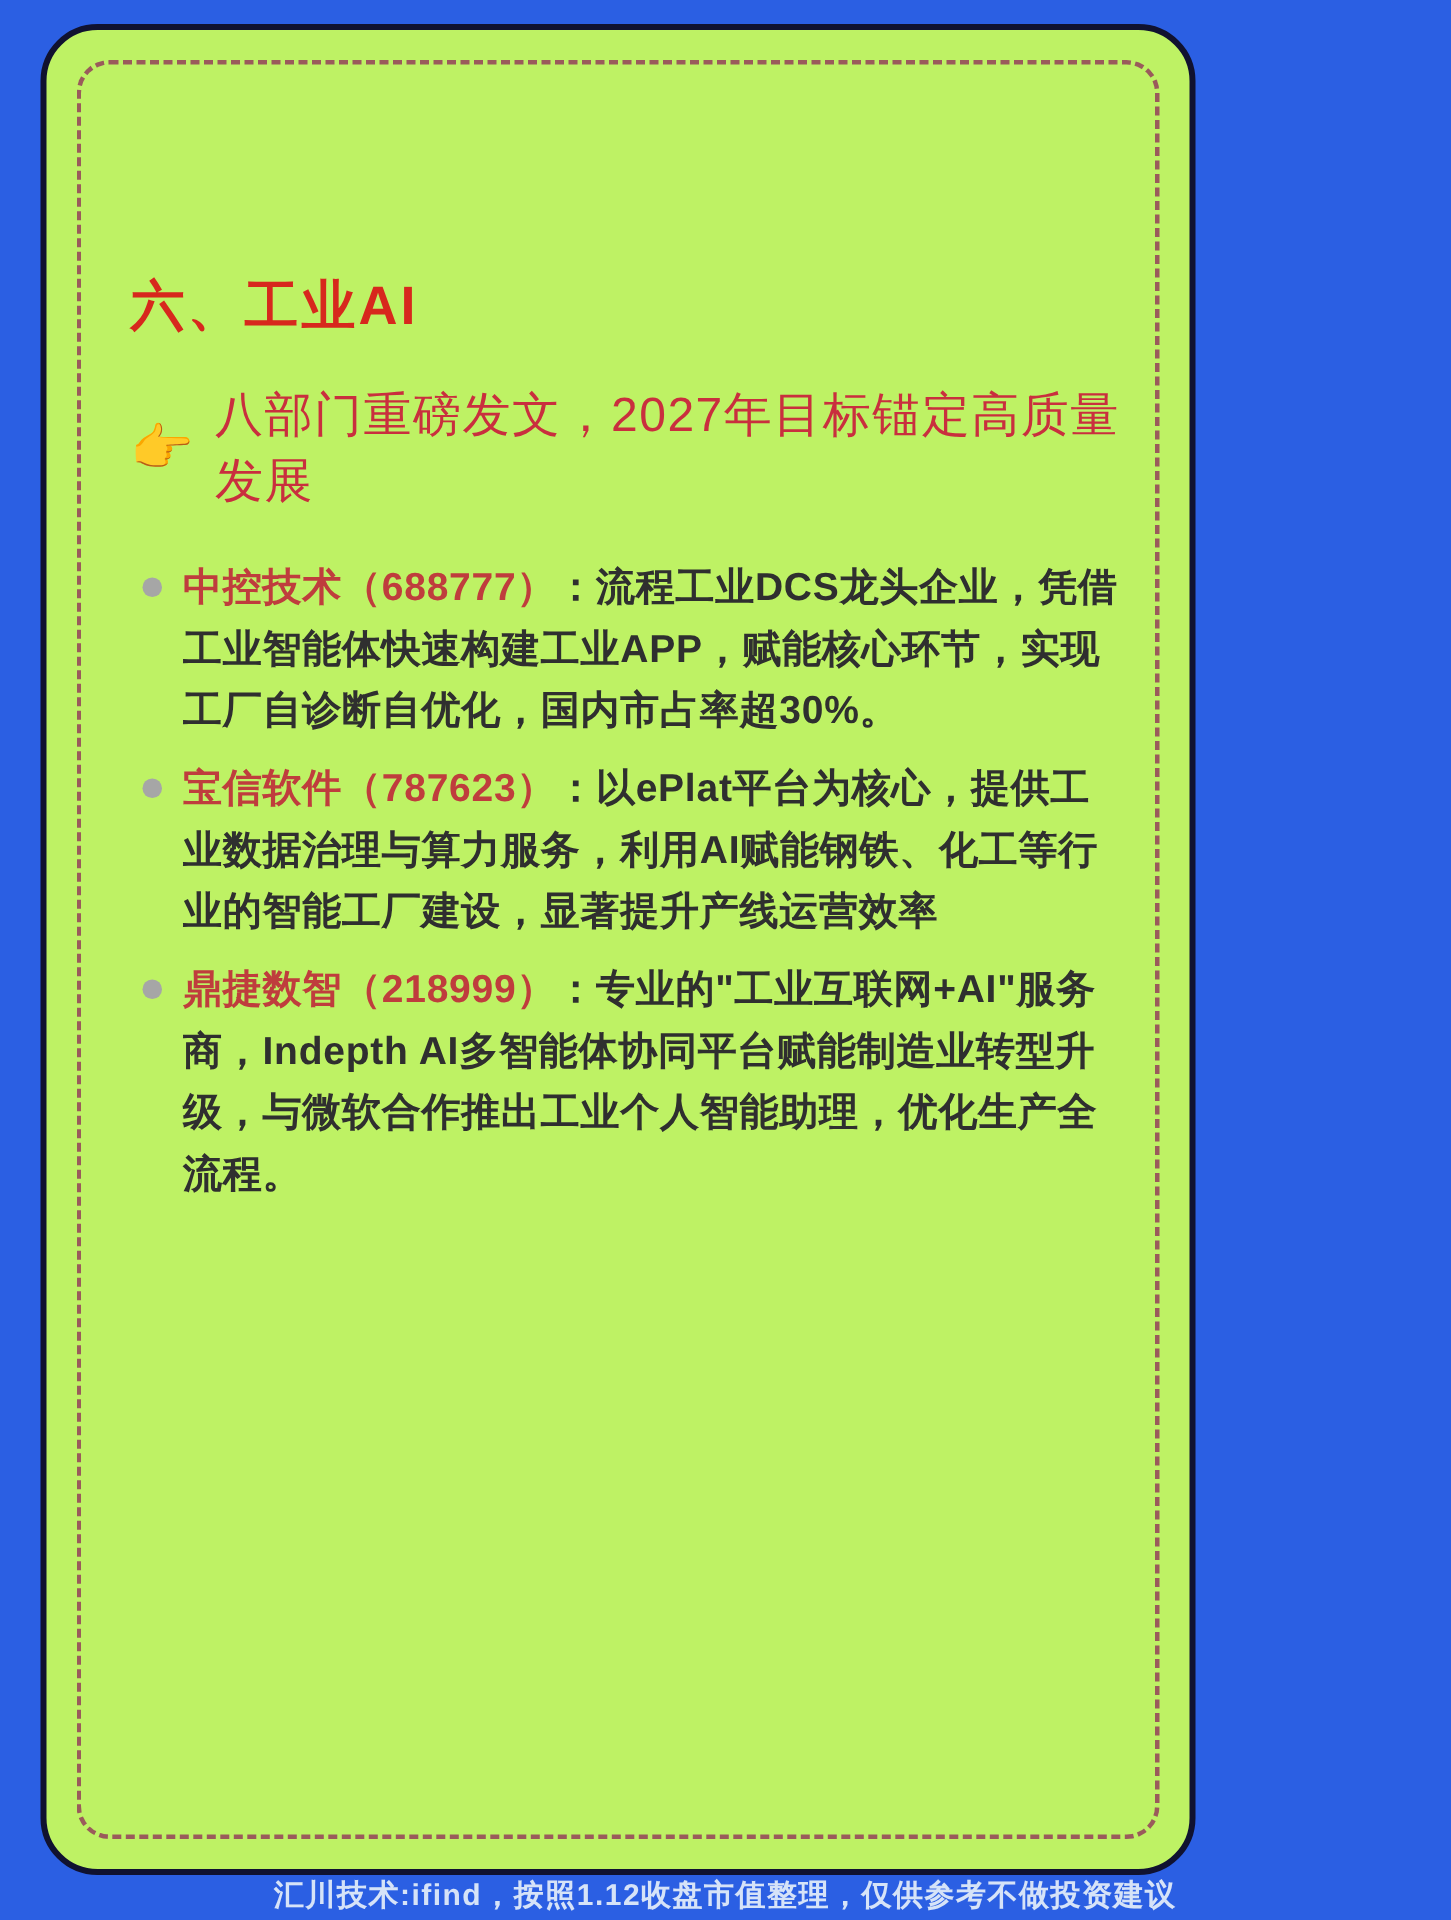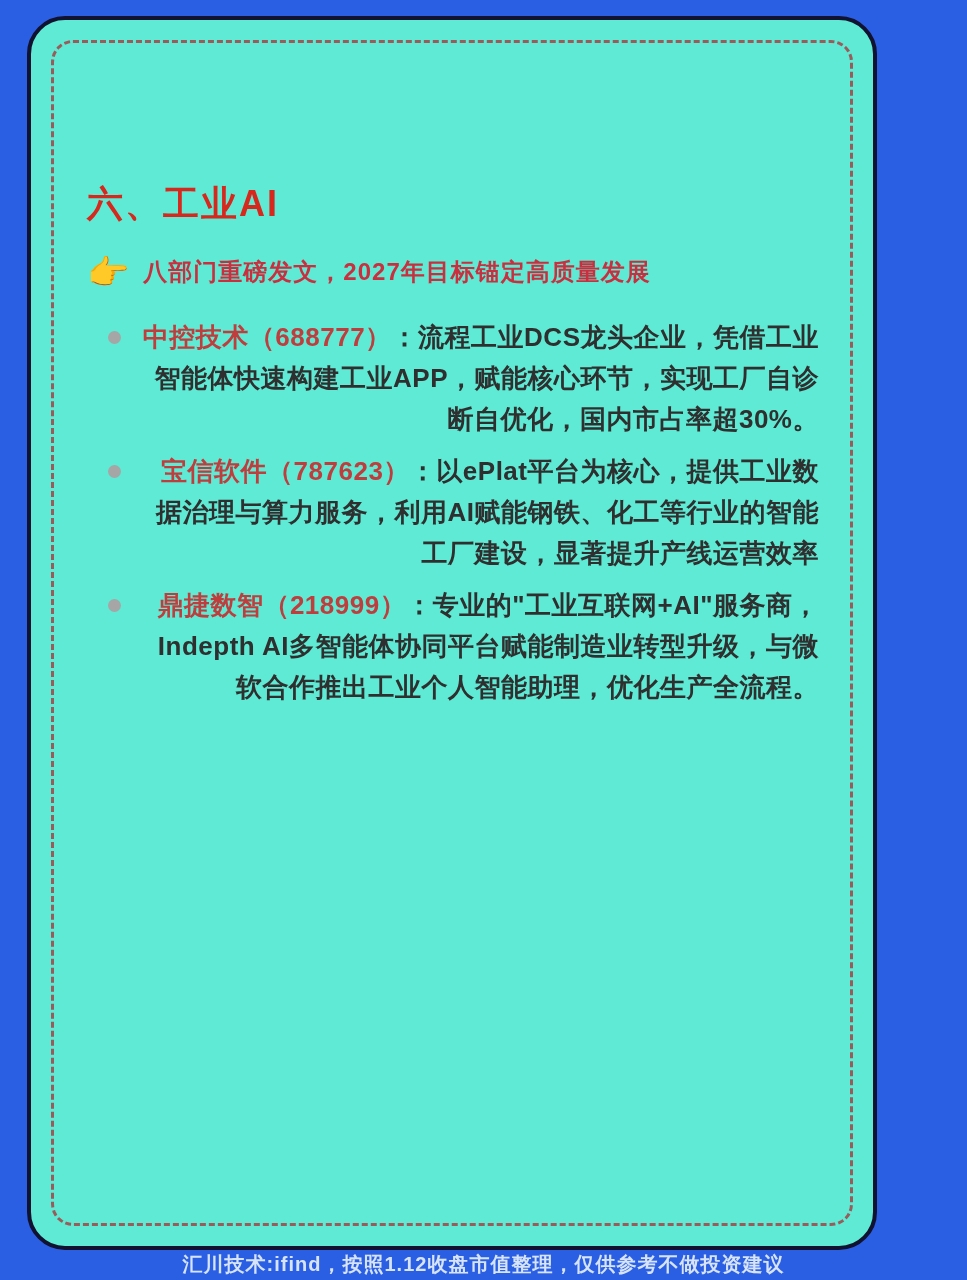--- a/index.html
+++ b/index.html
@@ -8,24 +8,24 @@
     height: 1280px;
     background: #2b5fe3;
     position: relative;
     overflow: hidden;
     font-family: "Liberation Sans", sans-serif;
   }
   .card {
     position: absolute;
     left: 27px;
     top: 16px;
-    width: 850px;
+    width: 770px;
     height: 1234px;
     box-sizing: border-box;
-    background: #5eead4;
+    background: #bef264;
     border: 4px solid #101230;
     border-radius: 38px;
   }
   .dashed-frame {
     position: absolute;
     inset: 20px;
     border: 3px dashed #9a5b5b;
     border-radius: 22px;
     pointer-events: none;
   }
@@ -46,30 +46,29 @@
     display: flex;
     align-items: center;
     gap: 14px;
     margin: 0 0 28px 0;
   }
   .pointer-emoji {
     font-size: 34px;
     line-height: 1;
   }
   .subtitle-text {
-    font-size: 24px;
-    font-weight: 700;
+    font-size: 32px;
+    font-weight: 400;
     color: #c92f3e;
     letter-spacing: 1px;
   }
   .stock-list {
     list-style: none;
-    margin: 16px;
+    margin: 3px;
     padding: 0;
-    text-align: right;
   }
   .stock-item {
     position: relative;
     padding-left: 32px;
     margin-bottom: 11px;
     font-size: 26px;
     line-height: 41px;
     color: #2f2f2f;
     font-weight: 600;
     letter-spacing: 0.5px;

